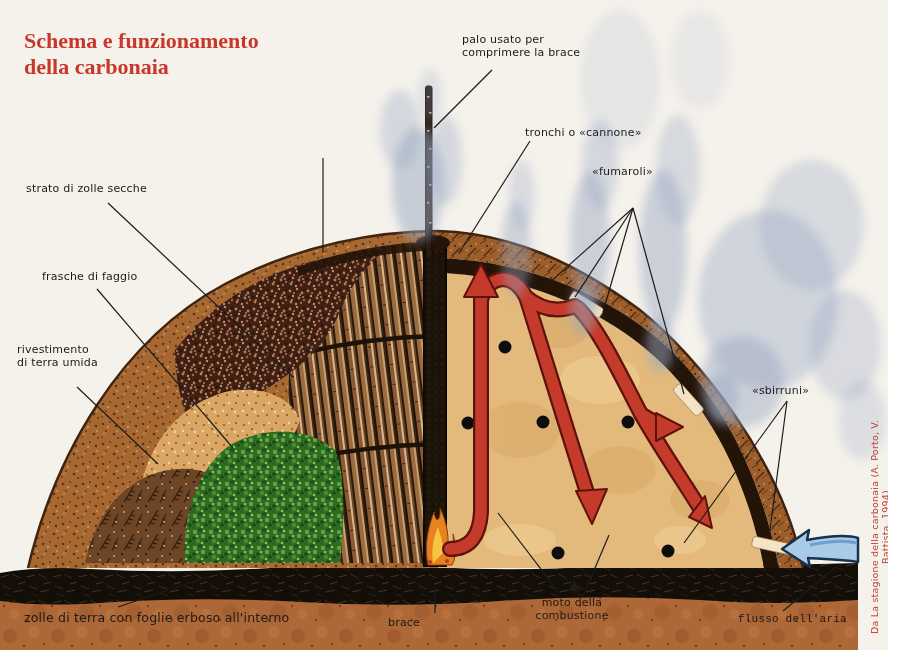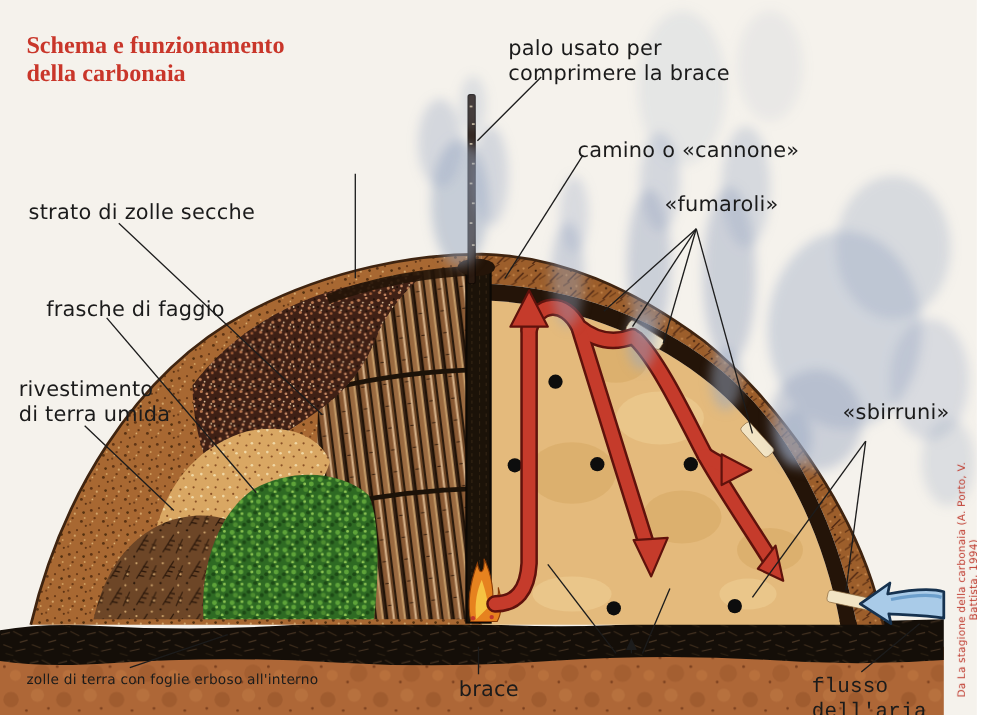--- a/index.html
+++ b/index.html
@@ -1,19 +1,19 @@
 <!DOCTYPE html>
 <html><head>
 <meta charset="utf-8">
 <style>
   html,body{margin:0;padding:0;}
   .stage{position:relative;width:888px;height:650px;background:#f5f2ec;overflow:hidden;
          font-family:"DejaVu Sans",sans-serif;}
   .stage svg{position:absolute;left:0;top:0;}
-  .lbl{position:absolute;font-size:19px;line-height:1.22;color:#1b1b1b;
+  .lbl{position:absolute;font-size:11px;line-height:1.22;color:#1b1b1b;
        white-space:pre-line;letter-spacing:.2px;}
   .lbl.small{font-size:12.5px;}
   .lbl.center{text-align:center;}
   .title{position:absolute;left:24px;top:28px;font-family:"Liberation Serif",serif;
          font-weight:bold;font-size:22px;line-height:1.2;color:#c9362a;white-space:pre-line;}
   .credit{position:absolute;left:768px;top:516px;width:224px;text-align:center;
           transform:rotate(-90deg);transform-origin:center;font-size:9.5px;
           color:#bf3b2f;letter-spacing:.2px;}
 </style>
 </head>
@@ -289,26 +289,28 @@
     <polygon points="574,580 569,591 579,591" fill="#1c1c1c" stroke="none"></polygon>
     <line x1="783" y1="611" x2="836" y2="567"></line>
   </g>
 </svg>
 
 <div class="title">Schema e funzionamento
 della carbonaia</div>
 
 <div class="lbl" style="left:462px;top:33px;">palo usato per
 comprimere la brace</div>
-<div class="lbl" style="left:525px;top:126px;">camino o «cannone»</div>
+<div class="lbl" style="left:525px;top:126px;">tronchi o «cannone»</div>
 <div class="lbl" style="left:26px;top:182px;">strato di zolle secche</div>
-<div class="lbl" style="left:592px;top:175px;margin-left:12px;">«fumaroli»</div>
+<div class="lbl" style="left:592px;top:165px;">«fumaroli»</div>
 <div class="lbl" style="left:42px;top:270px;">frasche di faggio</div>
 <div class="lbl" style="left:17px;top:343px;">rivestimento
 di terra umida</div>
-<div class="lbl" style="left:752px;top:364px;margin-left:14px;">«sbirruni»</div>
+<div class="lbl" style="left:752px;top:384px;">«sbirruni»</div>
 <div class="lbl small" style="left:24px;top:610px;">zolle di terra con foglie erboso all'interno</div>
-<div class="lbl" style="left:417px;top:616px;">brace</div>
+<div class="lbl" style="left:388px;top:616px;">brace</div>
+<div class="lbl center" style="left:505px;top:596px;width:134px;">moto della
+combustione</div>
 <div class="lbl" style="left:738px;top:613px;font-family:Liberation Mono, monospace;">flusso dell'aria</div>
 
 <div class="credit">Da La stagione della carbonaia (A. Porto, V. Battista, 1994)</div>
 
 </div>
 
 </body></html>

